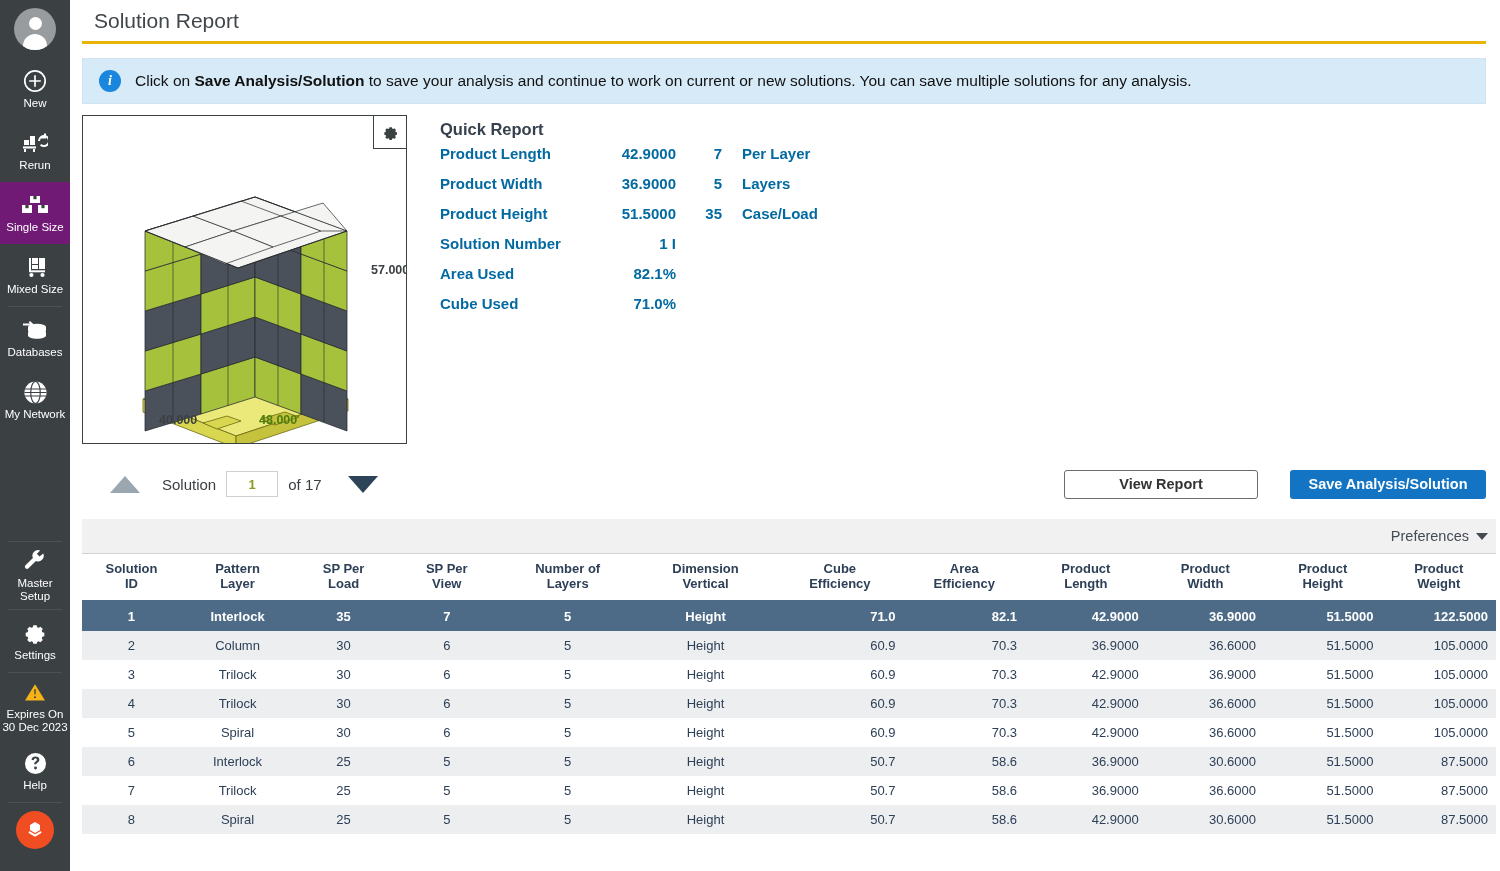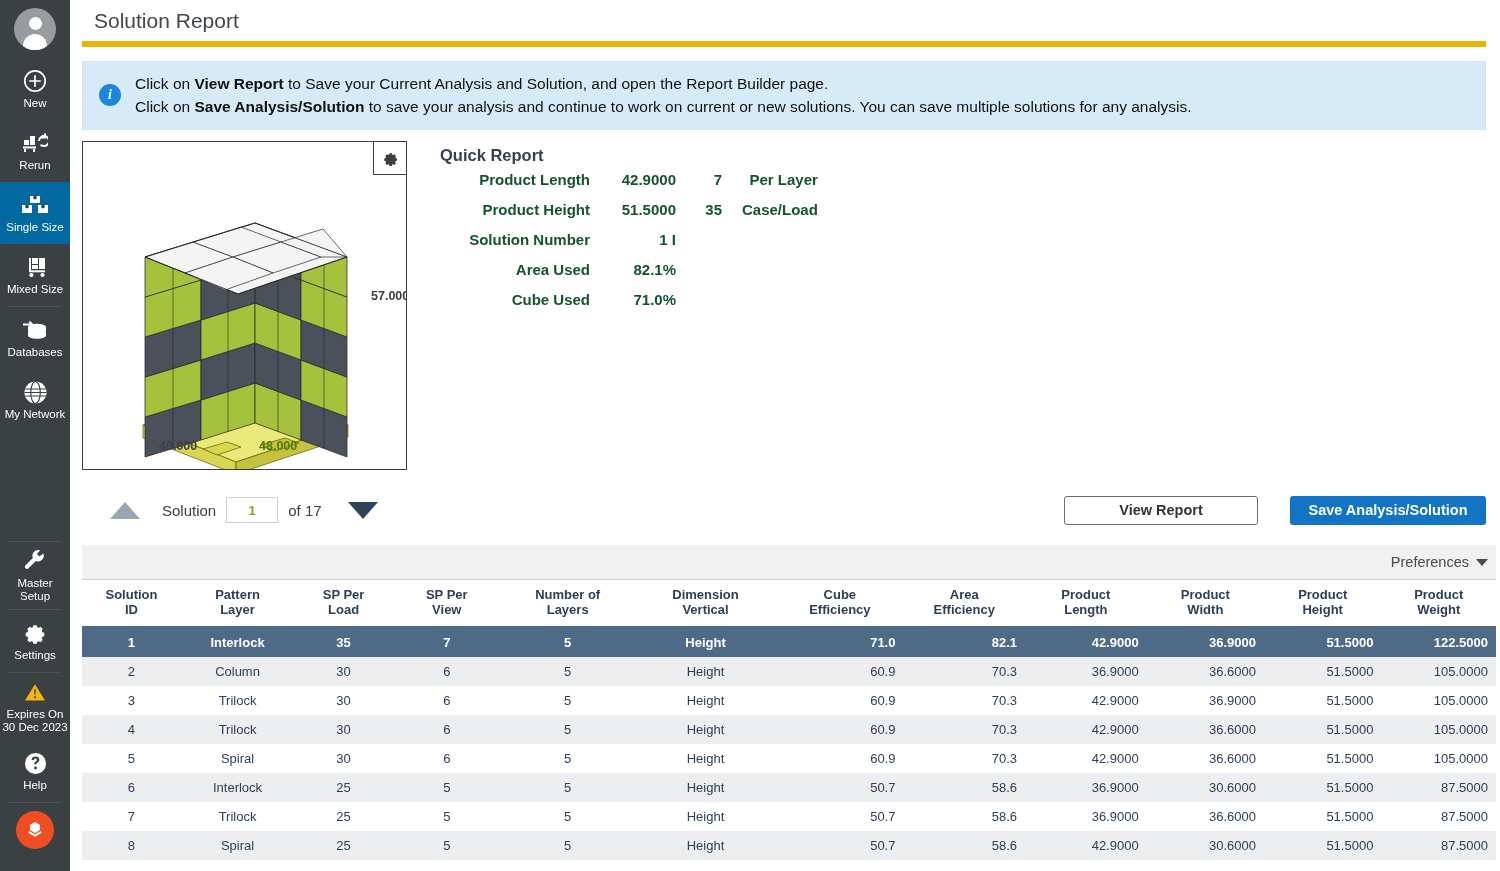--- a/index.html
+++ b/index.html
@@ -27,38 +27,38 @@
      border-radius: 50%; background: #fff; }
   .avatar-inner .b { position: absolute; left: 9px; top: 26px; width: 24px; height: 16px;
      border-radius: 12px 12px 0 0; background: #fff; }
 
   .nav-item {
     width: 70px; min-height: 62px; display: flex; flex-direction: column;
     align-items: center; justify-content: center; gap: 3px;
     color: #ffffff; cursor: pointer; padding: 6px 2px 6px;
   }
   .nav-item .label { font-size: 11.5px; line-height: 13px; text-align: center; color: #ffffff; }
-  .nav-item.active { background: #0369a1; }
+  .nav-item.active { background: #701a75; }
   .nav-sep { width: 54px; height: 1px; background: #4d5154; }
   .nav-icon { display: flex; align-items: center; justify-content: center; height: 26px; }
   .nav-icon svg { display: block; }
   .spacer { flex: 1 1 auto; }
   .warn-item .label { font-size: 11.5px; line-height: 13px; }
   .orange-btn {
     width: 38px; height: 38px; border-radius: 50%; background: #f04d23;
     display: flex; align-items: center; justify-content: center; cursor: pointer;
   }
   .bottom-pad { height: 16px; }
 
   
   .main { flex: 1 1 auto; height: 871px; position: relative; background: #fff; overflow: hidden; }
 
   .page-title {
     font-size: 21px; color: #40464a; padding: 9px 0 8px 12px;
-    border-bottom: 6px solid #eab308; margin: 0 14px 0 12px;
+    border-bottom: 3px solid #eab308; margin: 0 14px 0 12px;
   }
 
   .banner {
     margin: 14px 14px 0 12px; background: #d6eaf8; border: 1px solid #cfe4f3;
     display: flex; align-items: center; gap: 14px; padding: 10px 14px 11px 16px;
     position: relative;
   }
   .info-icon {
     width: 22px; height: 22px; border-radius: 50%; background: #1a86dd;
     color: #fff; font-weight: bold; font-size: 14px; font-style: italic;
@@ -78,22 +78,22 @@
     position: absolute; right: 0; top: 0; width: 33px; height: 33px;
     border-left: 1px solid #3b4043; border-bottom: 1px solid #3b4043;
     background: #fff; display: flex; align-items: center; justify-content: center;
     cursor: pointer;
   }
   .pallet-svg { position: absolute; left: 0; top: 0; }
 
   .quick-report { margin-left: 33px; padding-top: 5px; }
   .qr-title { font-size: 16.5px; font-weight: bold; color: #36414d; }
   .qr-table { border-collapse: collapse; }
-  .qr-table td { font-size: 15px; color: #14532d; font-weight: bold;
-     padding: 6px 0 7px 0; white-space: nowrap; text-align: right; }
+  .qr-table td { font-size: 15px; color: #0369a1; font-weight: bold;
+     padding: 6px 0 7px 0; white-space: nowrap; }
   .qr-label { width: 150px; }
   .qr-value { width: 86px; text-align: right; }
   .qr-count { width: 46px; text-align: right; padding-right: 0 !important; }
   .qr-unit { padding-left: 20px !important; }
 
   
   .sol-row {
     display: flex; align-items: center; margin-top: 22px; padding-left: 12px;
     padding-right: 14px; height: 36px;
   }
@@ -315,23 +315,20 @@
     <div class="bottom-pad"></div>
   </div>
 
   <div class="main">
 
     <div class="page-title">Solution Report</div>
 
     <div class="banner">
       <span class="info-icon">i</span>
       <div class="banner-lines">
-        <div>
-          <span>Click on </span><b>View Report</b><span> to Save your Current Analysis and Solution, and open the Report Builder page.</span>
-        </div>
         <div>
           <span>Click on </span><b>Save Analysis/Solution</b><span> to save your analysis and continue to work on current or new solutions. You can save multiple solutions for any analysis.</span>
         </div>
       </div>
     </div>
 
     <div class="content-row">
 
       <div class="pallet-box">
         <svg class="pallet-svg" width="323" height="327" viewBox="0 0 323 327">
@@ -426,20 +423,26 @@
         <div class="qr-title">Quick Report</div>
         <table class="qr-table">
           <tbody>
               <tr>
             <td class="qr-label">Product Length</td>
             <td class="qr-value">42.9000</td>
             <td class="qr-count">7</td>
             <td class="qr-unit">Per Layer</td>
           </tr>
           <tr>
+            <td class="qr-label">Product Width</td>
+            <td class="qr-value">36.9000</td>
+            <td class="qr-count">5</td>
+            <td class="qr-unit">Layers</td>
+          </tr>
+          <tr>
             <td class="qr-label">Product Height</td>
             <td class="qr-value">51.5000</td>
             <td class="qr-count">35</td>
             <td class="qr-unit">Case/Load</td>
           </tr>
           <tr>
             <td class="qr-label">Solution Number</td>
             <td class="qr-value">1 I</td>
             <td class="qr-count"></td>
             <td class="qr-unit"></td>

